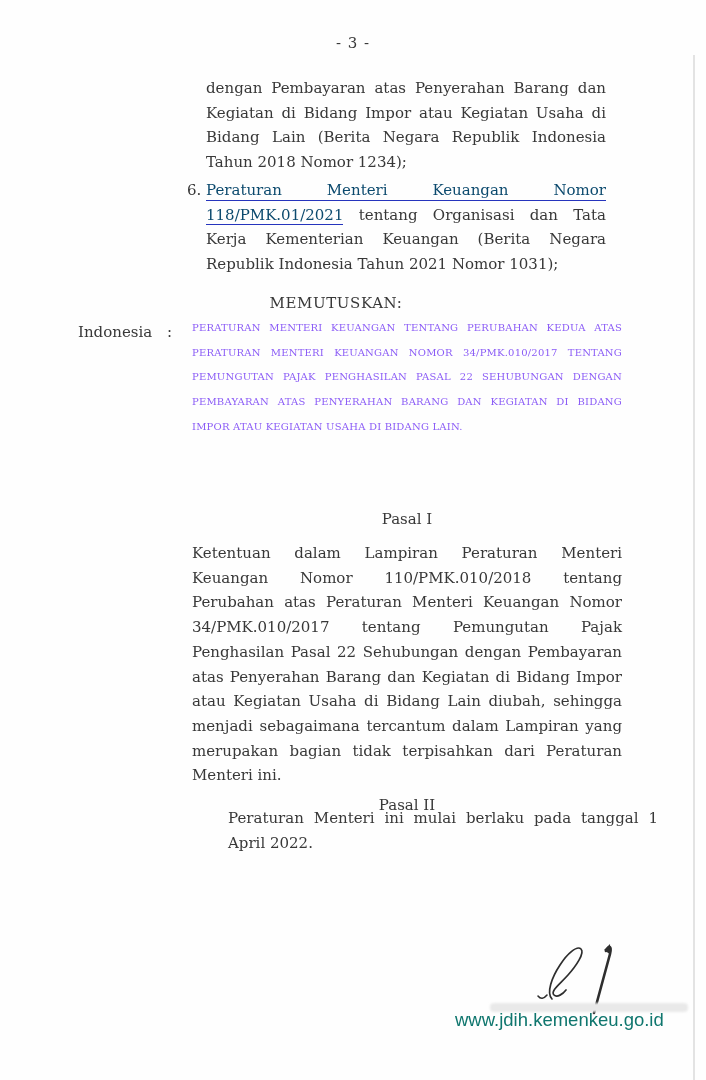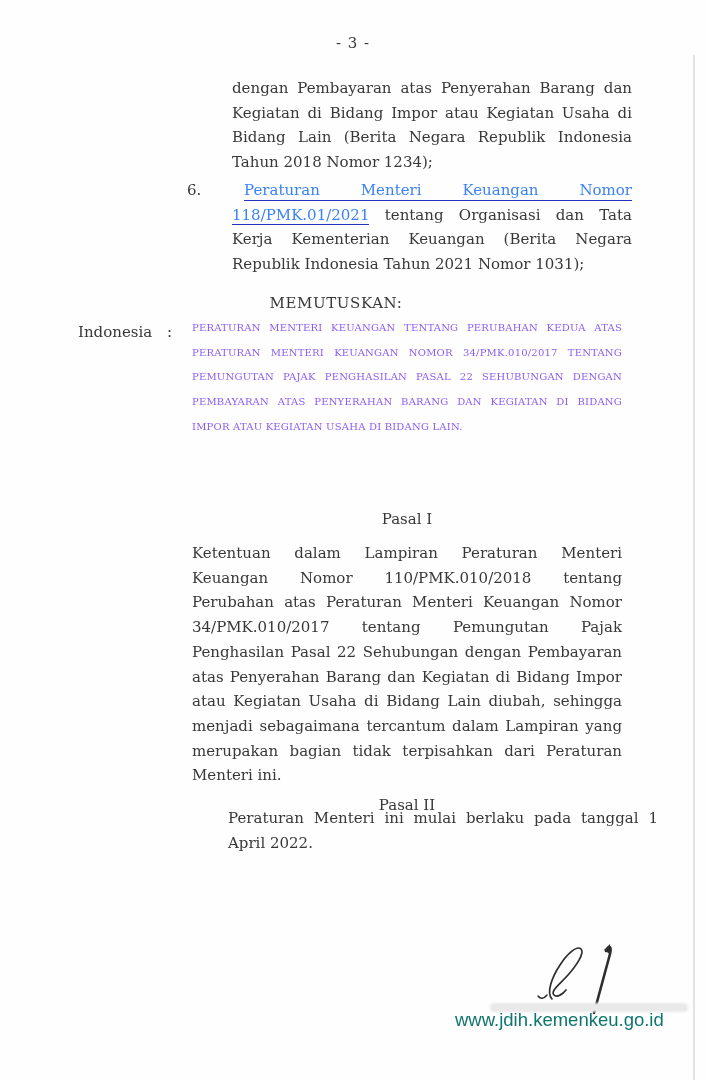--- a/index.html
+++ b/index.html
@@ -19,33 +19,32 @@
     font-size: 15px;
     letter-spacing: 1px;
     color: #3a3a3a;
   }
   .para {
     text-align: justify;
     font-size: 15px;
     line-height: 24.7px;
     color: #383838;
   }
-  .para-list { left: 232px; width: 400px; }
+  .para-list { left: 206px; width: 400px; }
   .item-number {
     left: 187px; top: 178px;
     font-size: 15px; line-height: 24.7px;
     color: #383838;
   }
   .reg-link {
-    color: #3b82f6;
+    color: #0c4a6e;
     border-bottom: 1.5px solid #2634bd;
     padding-bottom: 0.5px;
     cursor: pointer;
     text-decoration: none;
-    margin-left: 12px;
   }
   .heading-center {
     text-align: center;
     font-size: 15px;
     color: #383838;
   }
   .memutuskan { top: 294px; left: 0; width: 672px; letter-spacing: 0.6px; }
   .menetapkan-label { left: 78px; top: 320px; font-size: 15px; line-height: 24.7px; }
   .menetapkan-colon { left: 167px; top: 320px; font-size: 15px; line-height: 24.7px; }
   .decision-body {

